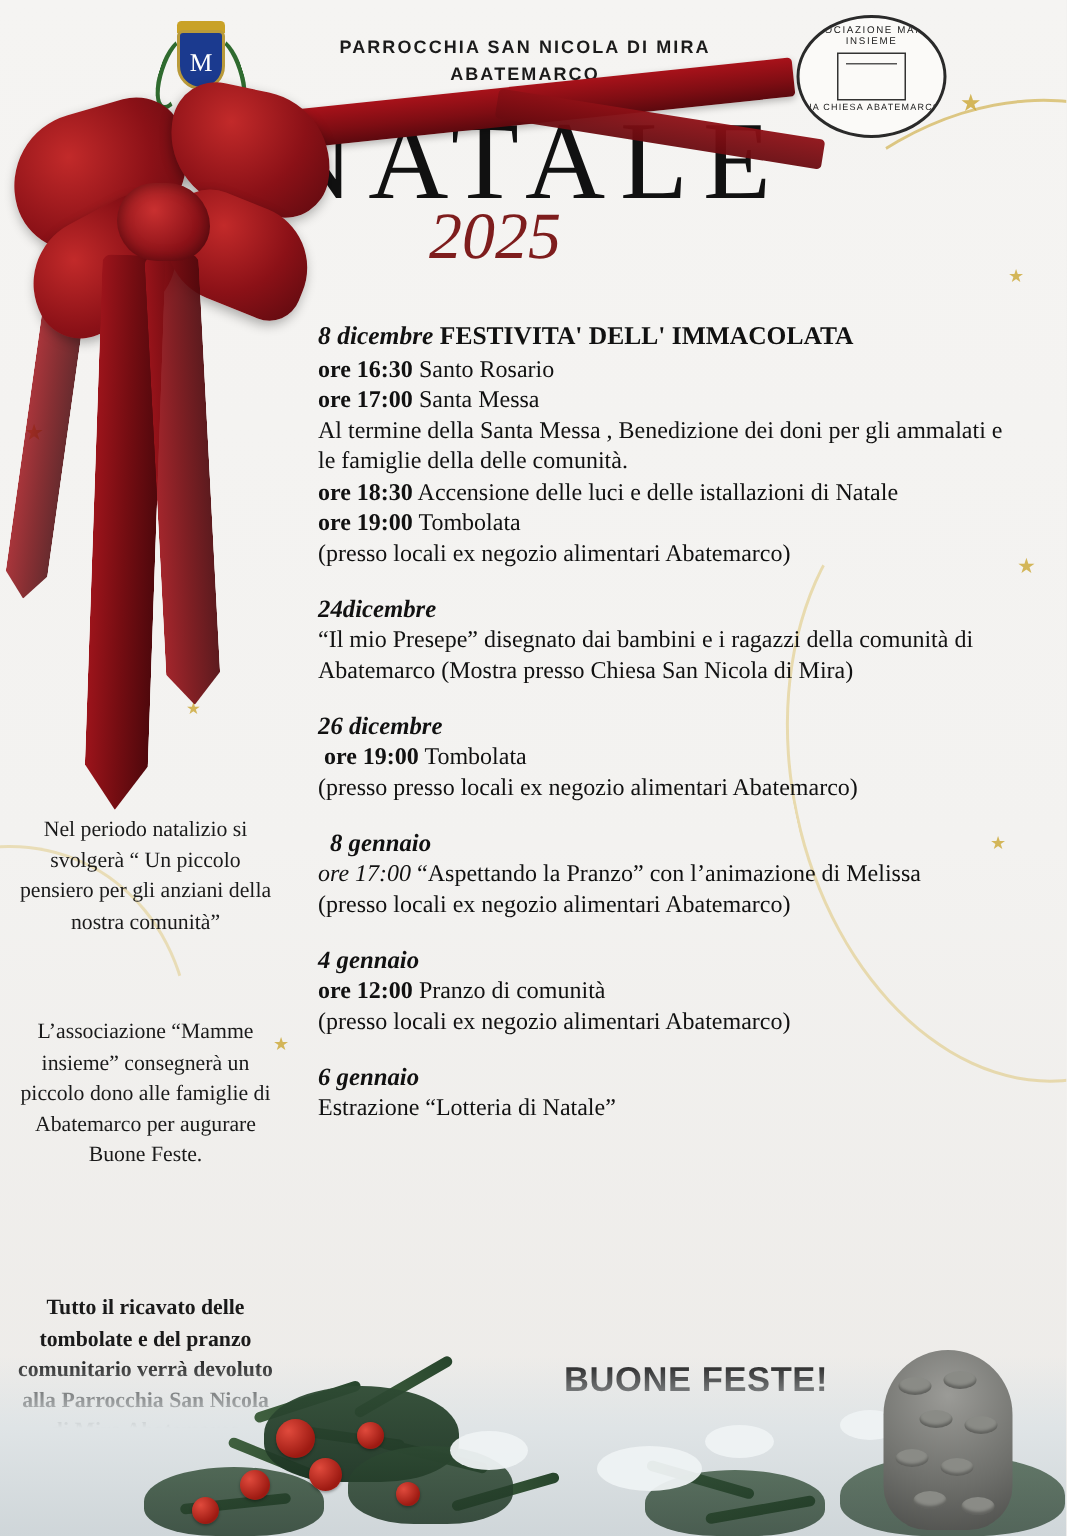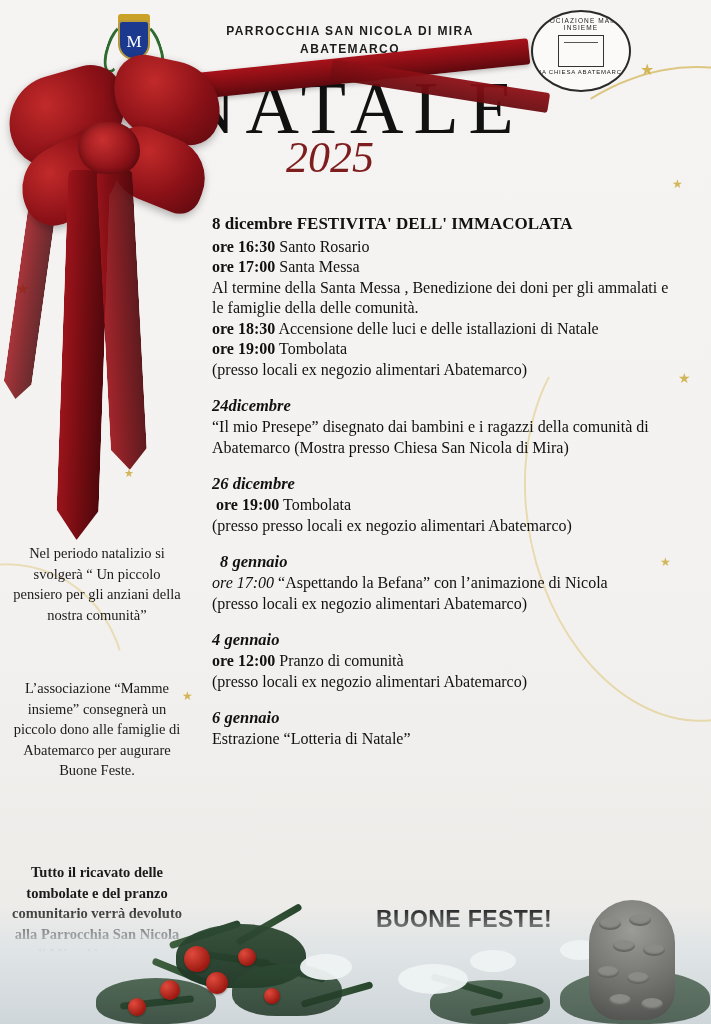--- a/index.html
+++ b/index.html
@@ -274,21 +274,21 @@
   .ev-line {
     font-size: 16px;
     line-height: 1.28;
   }
   .ev-line b { font-weight: bold; }
   .headline {
     font-size: 17px;
     font-weight: bold;
     margin-bottom: 3px;
   }
-  .headline .d { }
+  .headline .d { font-style: italic; }
   .buone {
     position: absolute;
     left: 376px;
     top: 906px;
     font-family: "Liberation Sans", sans-serif;
     font-weight: bold;
     font-size: 23px;
     letter-spacing: .4px;
     color: #111;
   }
@@ -420,21 +420,21 @@
     </div>
 
     <div class="ev">
       <div class="ev-date">26 dicembre</div>
       <div class="ev-line">&nbsp;<b>ore 19:00</b> <span>Tombolata</span></div>
       <div class="ev-line"><span>(presso presso locali ex negozio alimentari Abatemarco)</span></div>
     </div>
 
     <div class="ev">
       <div class="ev-date" style="padding-left:8px;">8 gennaio</div>
-      <div class="ev-line"><i>ore 17:00</i> <span>“Aspettando la Befana” con l’animazione di Nicola</span></div>
+      <div class="ev-line"><i>ore 17:00</i> <span>“Aspettando la Pranzo” con l’animazione di Melissa</span></div>
       <div class="ev-line"><span>(presso locali ex negozio alimentari Abatemarco)</span></div>
     </div>
 
     <div class="ev">
       <div class="ev-date">4 gennaio</div>
       <div class="ev-line"><b>ore 12:00</b> <span>Pranzo di comunità</span></div>
       <div class="ev-line"><span>(presso locali ex negozio alimentari Abatemarco)</span></div>
     </div>
 
     <div class="ev">

